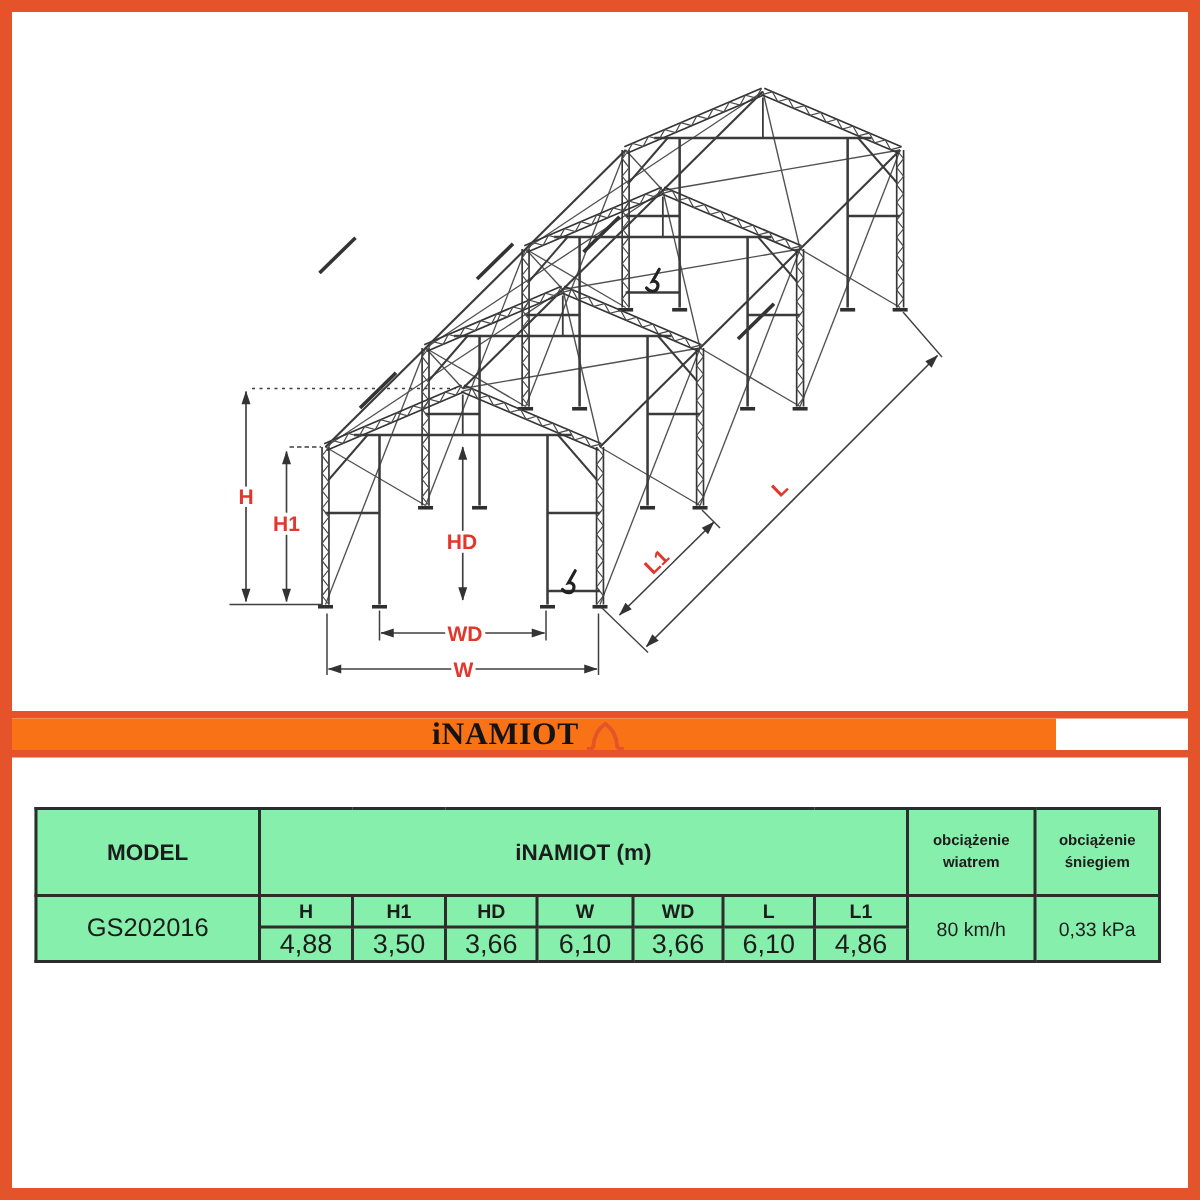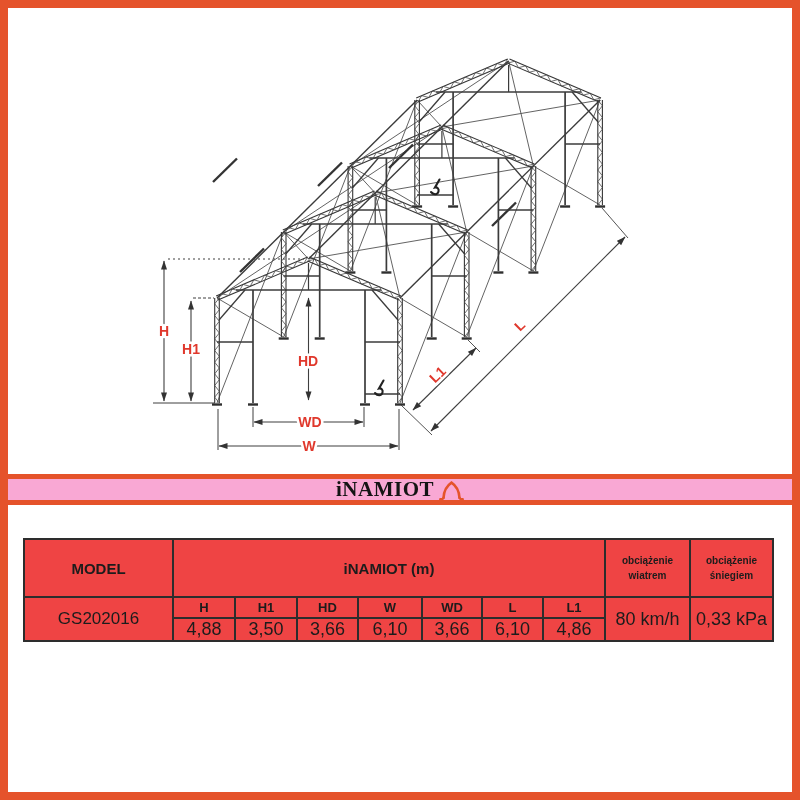--- a/index.html
+++ b/index.html
@@ -3,38 +3,38 @@
 <meta charset="utf-8">
 <style>
   html,body{margin:0;padding:0;background:#ffffff;}
   .page{position:relative;width:800px;height:800px;background:#fff;overflow:hidden;
         font-family:"Liberation Sans",sans-serif;}
   .drawing{position:absolute;top:0;left:0;}
   .dim{font-family:"Liberation Sans",sans-serif;font-weight:bold;font-size:14px;fill:#E0382C;
        text-anchor:middle;paint-order:stroke;stroke:#ffffff;stroke-width:5px;stroke-linejoin:round;}
   .band{position:absolute;left:0;width:800px;height:5px;background:#E5532B;}
   .band1{top:474px;} .band2{top:500px;}
-  .logobar{position:absolute;top:479px;left:0;width:800px;height:21px;background:#f9a8d4;
+  .logobar{position:absolute;top:479px;left:0;width:704px;height:21px;background:#f97316;
            display:flex;align-items:center;justify-content:center;gap:5px;}
   .logotext{font-family:"Liberation Serif",serif;font-weight:bold;font-size:21px;line-height:21px;
             letter-spacing:.5px;color:#141414;}
   .tent{width:25px;height:20px;margin-top:2px;}
   .frameborder{position:absolute;inset:0;border:8px solid #E5532B;pointer-events:none;}
-  table.spec{position:absolute;left:23px;top:538px;border-collapse:collapse;table-layout:fixed;background:#ef4444;}
+  table.spec{position:absolute;left:23px;top:538px;border-collapse:collapse;table-layout:fixed;background:#86efac;}
   .spec td{border:2px solid #2d2d2d;text-align:center;vertical-align:middle;color:#1c1c1c;
            padding:0;overflow:hidden;}
   tr.r1 td{height:56px;}
   tr.r2 td{height:19px;}
   tr.r3 td{height:20px;}
   .hdr{font-weight:bold;font-size:15px;}
   .whdr{font-weight:bold;font-size:10px;line-height:1.5;}
   .model{font-weight:normal;font-size:17px;}
   .sub{font-weight:bold;font-size:13px;}
   .val{font-size:18px;margin-top:16px;}
-  .load{font-size:18px;}
+  .load{font-size:13px;}
 </style>
 </head>
 <body>
 
 <div class="page">
 
   <svg class="drawing" width="800" height="474" viewBox="0 0 800 474">
     <defs>
       <marker id="arw" markerWidth="10" markerHeight="8" refX="9" refY="3.5" orient="auto-start-reverse" markerUnits="userSpaceOnUse">
         <path d="M0.5,0.5 L9.5,3.5 L0.5,6.5 Z" fill="#333"></path>

